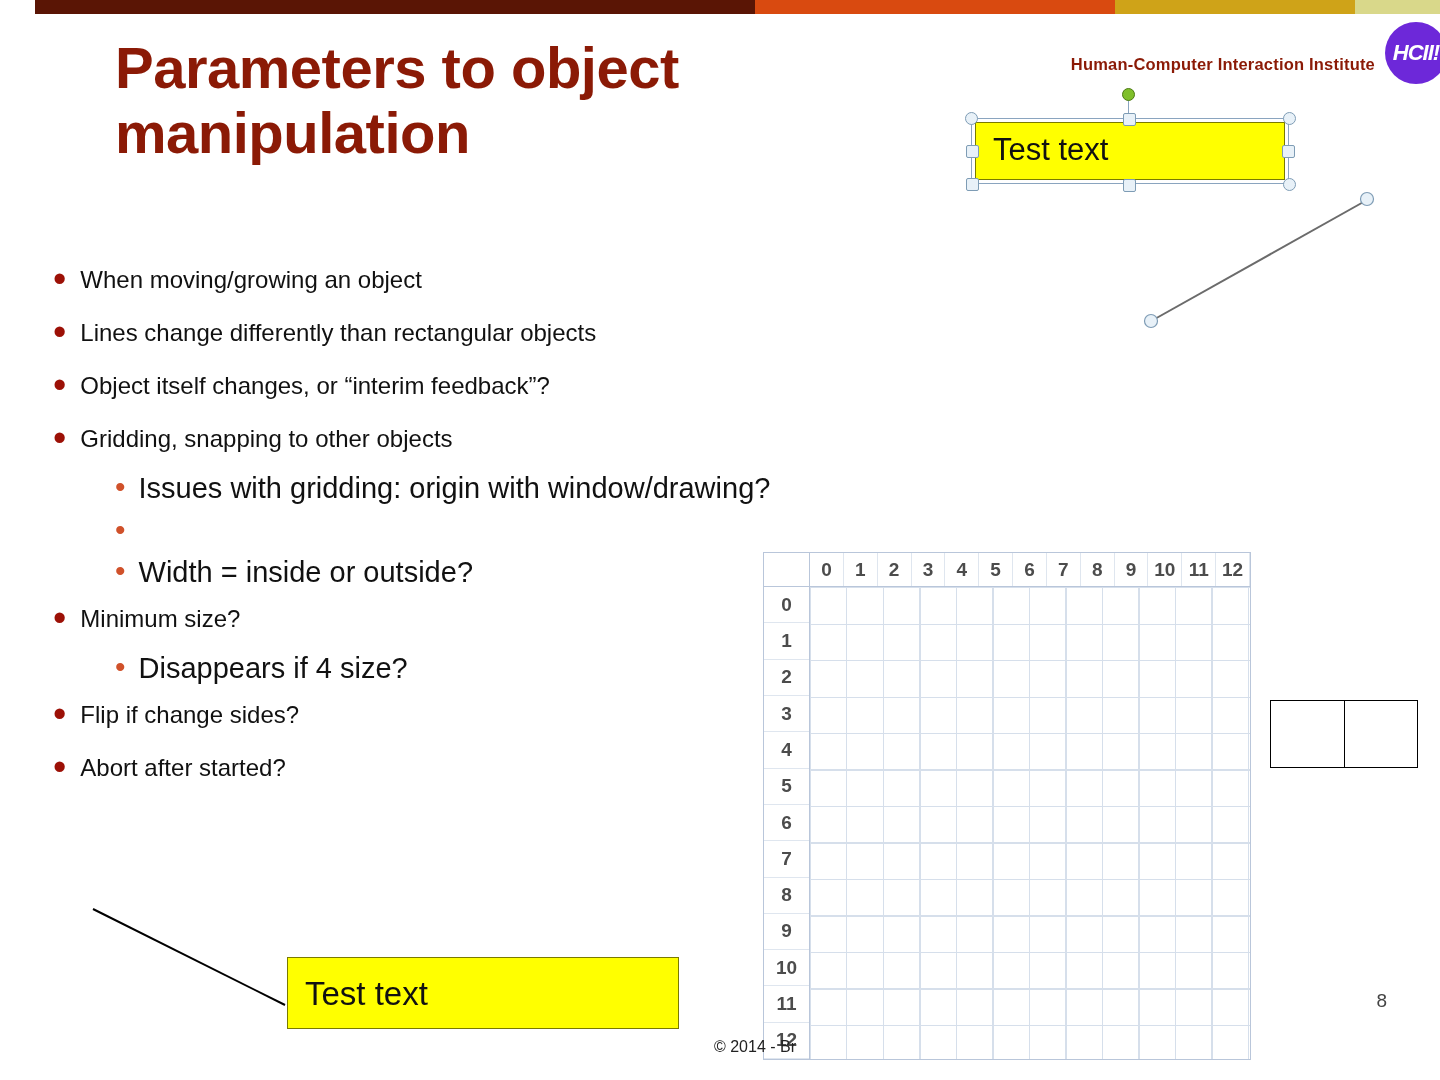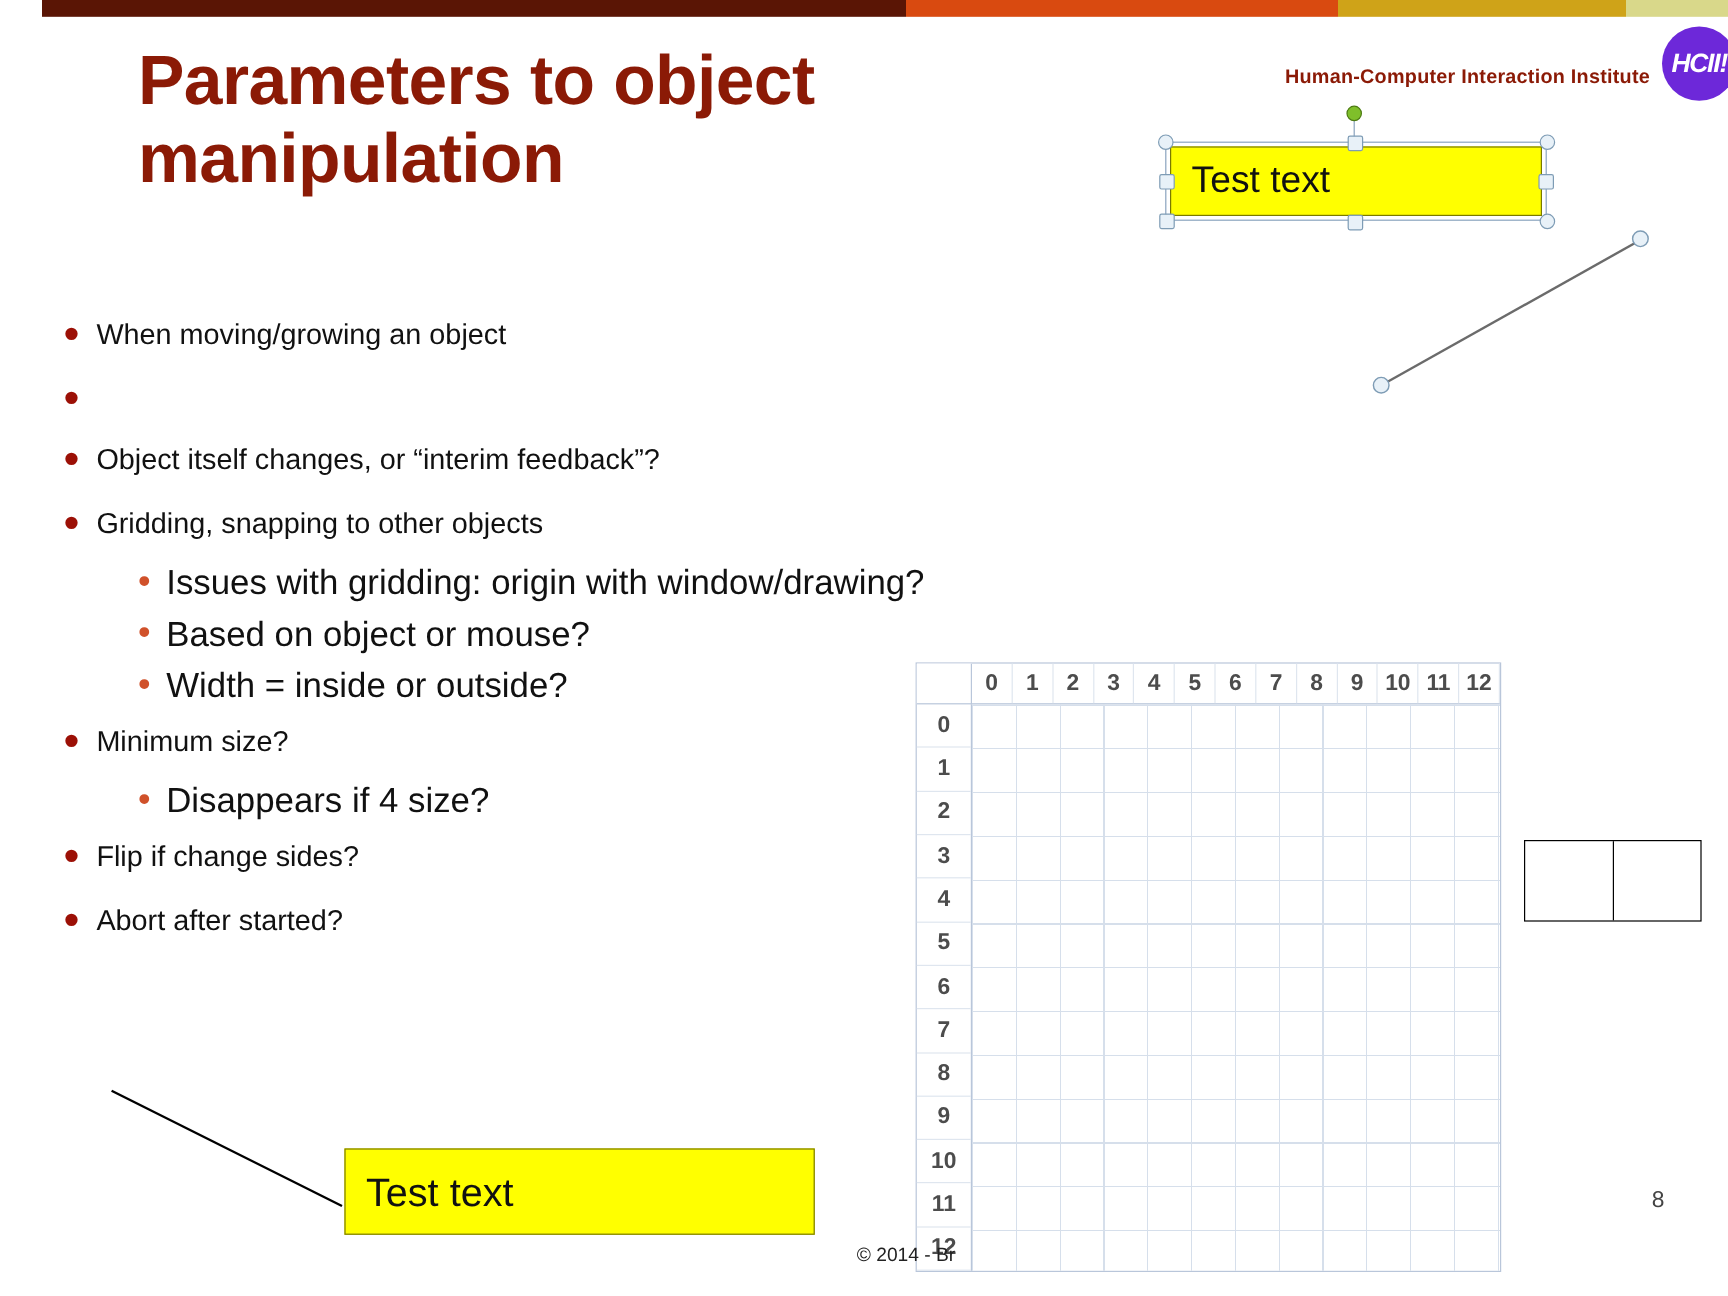--- a/index.html
+++ b/index.html
@@ -364,36 +364,36 @@
     <circle cx="232" cy="19" r="6.5" fill="#e8f1f8" stroke="#7e9cb5" stroke-width="1.2"></circle>
   </svg>
 
   <div class="bullets">
     <div class="b1">
       <span class="dot1">•</span>
       <span class="t1">When moving/growing an object</span>
     </div>
     <div class="b1">
       <span class="dot1">•</span>
+      <span class="t1">Lines change differently than rectangular objects</span>
     </div>
     <div class="b1">
       <span class="dot1">•</span>
       <span class="t1">Object itself changes, or “interim feedback”?</span>
     </div>
     <div class="b1">
       <span class="dot1">•</span>
       <span class="t1">Gridding, snapping to other objects</span>
     </div>
     <div class="b2">
       <span class="dot2">•</span>
       <span class="t2">Issues with gridding: origin with window/drawing?</span>
     </div>
     <div class="b2">
       <span class="dot2">•</span>
-      <span class="t2">Based on object or mouse?</span>
     </div>
     <div class="b2">
       <span class="dot2">•</span>
       <span class="t2">Width = inside or outside?</span>
     </div>
     <div class="b1">
       <span class="dot1">•</span>
       <span class="t1">Minimum size?</span>
     </div>
     <div class="b2">

